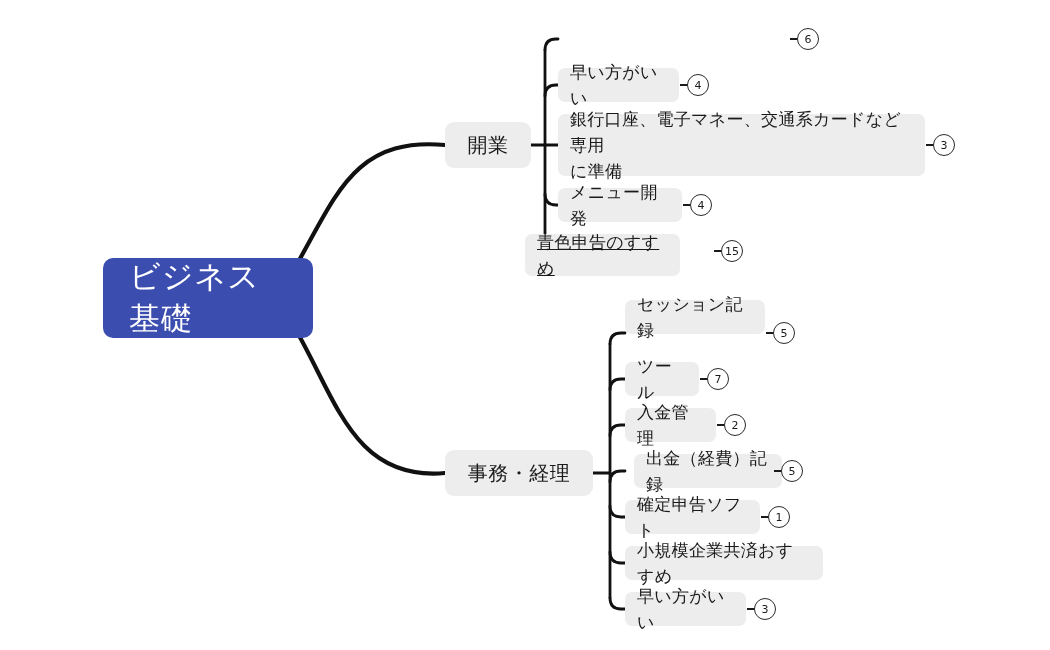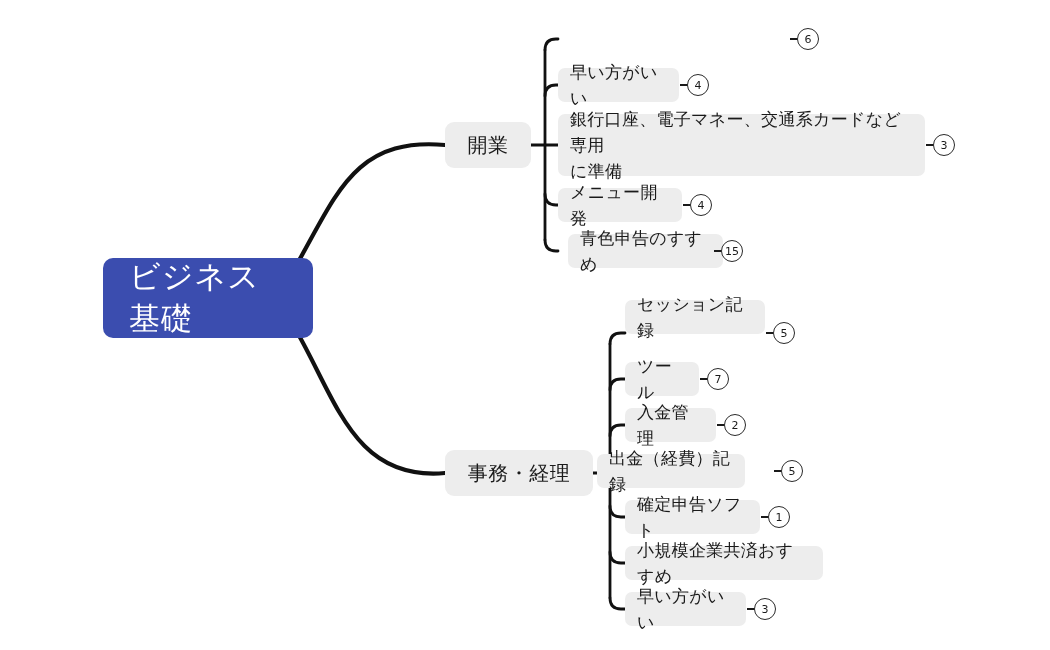--- a/index.html
+++ b/index.html
@@ -131,21 +131,21 @@
       <span class="leaf-text">銀行口座、電子マネー、交通系カードなど専用
 に準備</span>
     </div>
     <div class="badge-stub" style="left: 926px; top: 143.7px;"></div>
     <div class="badge" style="left: 933px; top: 134px;">3</div>
     <div class="node leaf-node" style="left: 558px; top: 188px; width: 124px; height: 34px;">
       <span class="leaf-text">メニュー開発</span>
     </div>
     <div class="badge-stub" style="left: 683px; top: 203.7px;"></div>
     <div class="badge" style="left: 690px; top: 194px;">4</div>
-    <div class="node leaf-node" style="left: 568px; top: 234px; width: 155px; height: 34px;">
+    <div class="node leaf-node" style="left: 525px; top: 234px; width: 155px; height: 42px; text-decoration: underline;">
       <span class="leaf-text">青色申告のすすめ</span>
     </div>
     <div class="badge-stub" style="left: 714px; top: 249.7px;"></div>
     <div class="badge" style="left: 721px; top: 240px;">15</div>
     <div class="node branch-node" style="left: 445px; top: 450px; width: 148px; height: 46px;">
       <span>事務・経理</span>
     </div>
     <div class="node leaf-node" style="left: 625px; top: 300px; width: 140px; height: 34px;">
       <span class="leaf-text">セッション記録</span>
     </div>
@@ -154,21 +154,21 @@
     <div class="node leaf-node" style="left: 625px; top: 362px; width: 74px; height: 34px;">
       <span class="leaf-text">ツール</span>
     </div>
     <div class="badge-stub" style="left: 700px; top: 377.7px;"></div>
     <div class="badge" style="left: 707px; top: 368px;">7</div>
     <div class="node leaf-node" style="left: 625px; top: 408px; width: 91px; height: 34px;">
       <span class="leaf-text">入金管理</span>
     </div>
     <div class="badge-stub" style="left: 717px; top: 423.7px;"></div>
     <div class="badge" style="left: 724px; top: 414px;">2</div>
-    <div class="node leaf-node" style="left: 597px; top: 454px; width: 148px; height: 34px; align-items: center;">
+    <div class="node leaf-node" style="left: 634px; top: 454px; width: 148px; height: 34px; align-items: center;">
       <span class="leaf-text">出金（経費）記録</span>
     </div>
     <div class="badge-stub" style="left: 774px; top: 469.7px;"></div>
     <div class="badge" style="left: 781px; top: 460px;">5</div>
     <div class="node leaf-node" style="left: 625px; top: 500px; width: 135px; height: 34px;">
       <span class="leaf-text">確定申告ソフト</span>
     </div>
     <div class="badge-stub" style="left: 761px; top: 515.7px;"></div>
     <div class="badge" style="left: 768px; top: 506px;">1</div>
     <div class="node leaf-node" style="left: 625px; top: 546px; width: 198px; height: 34px;">

